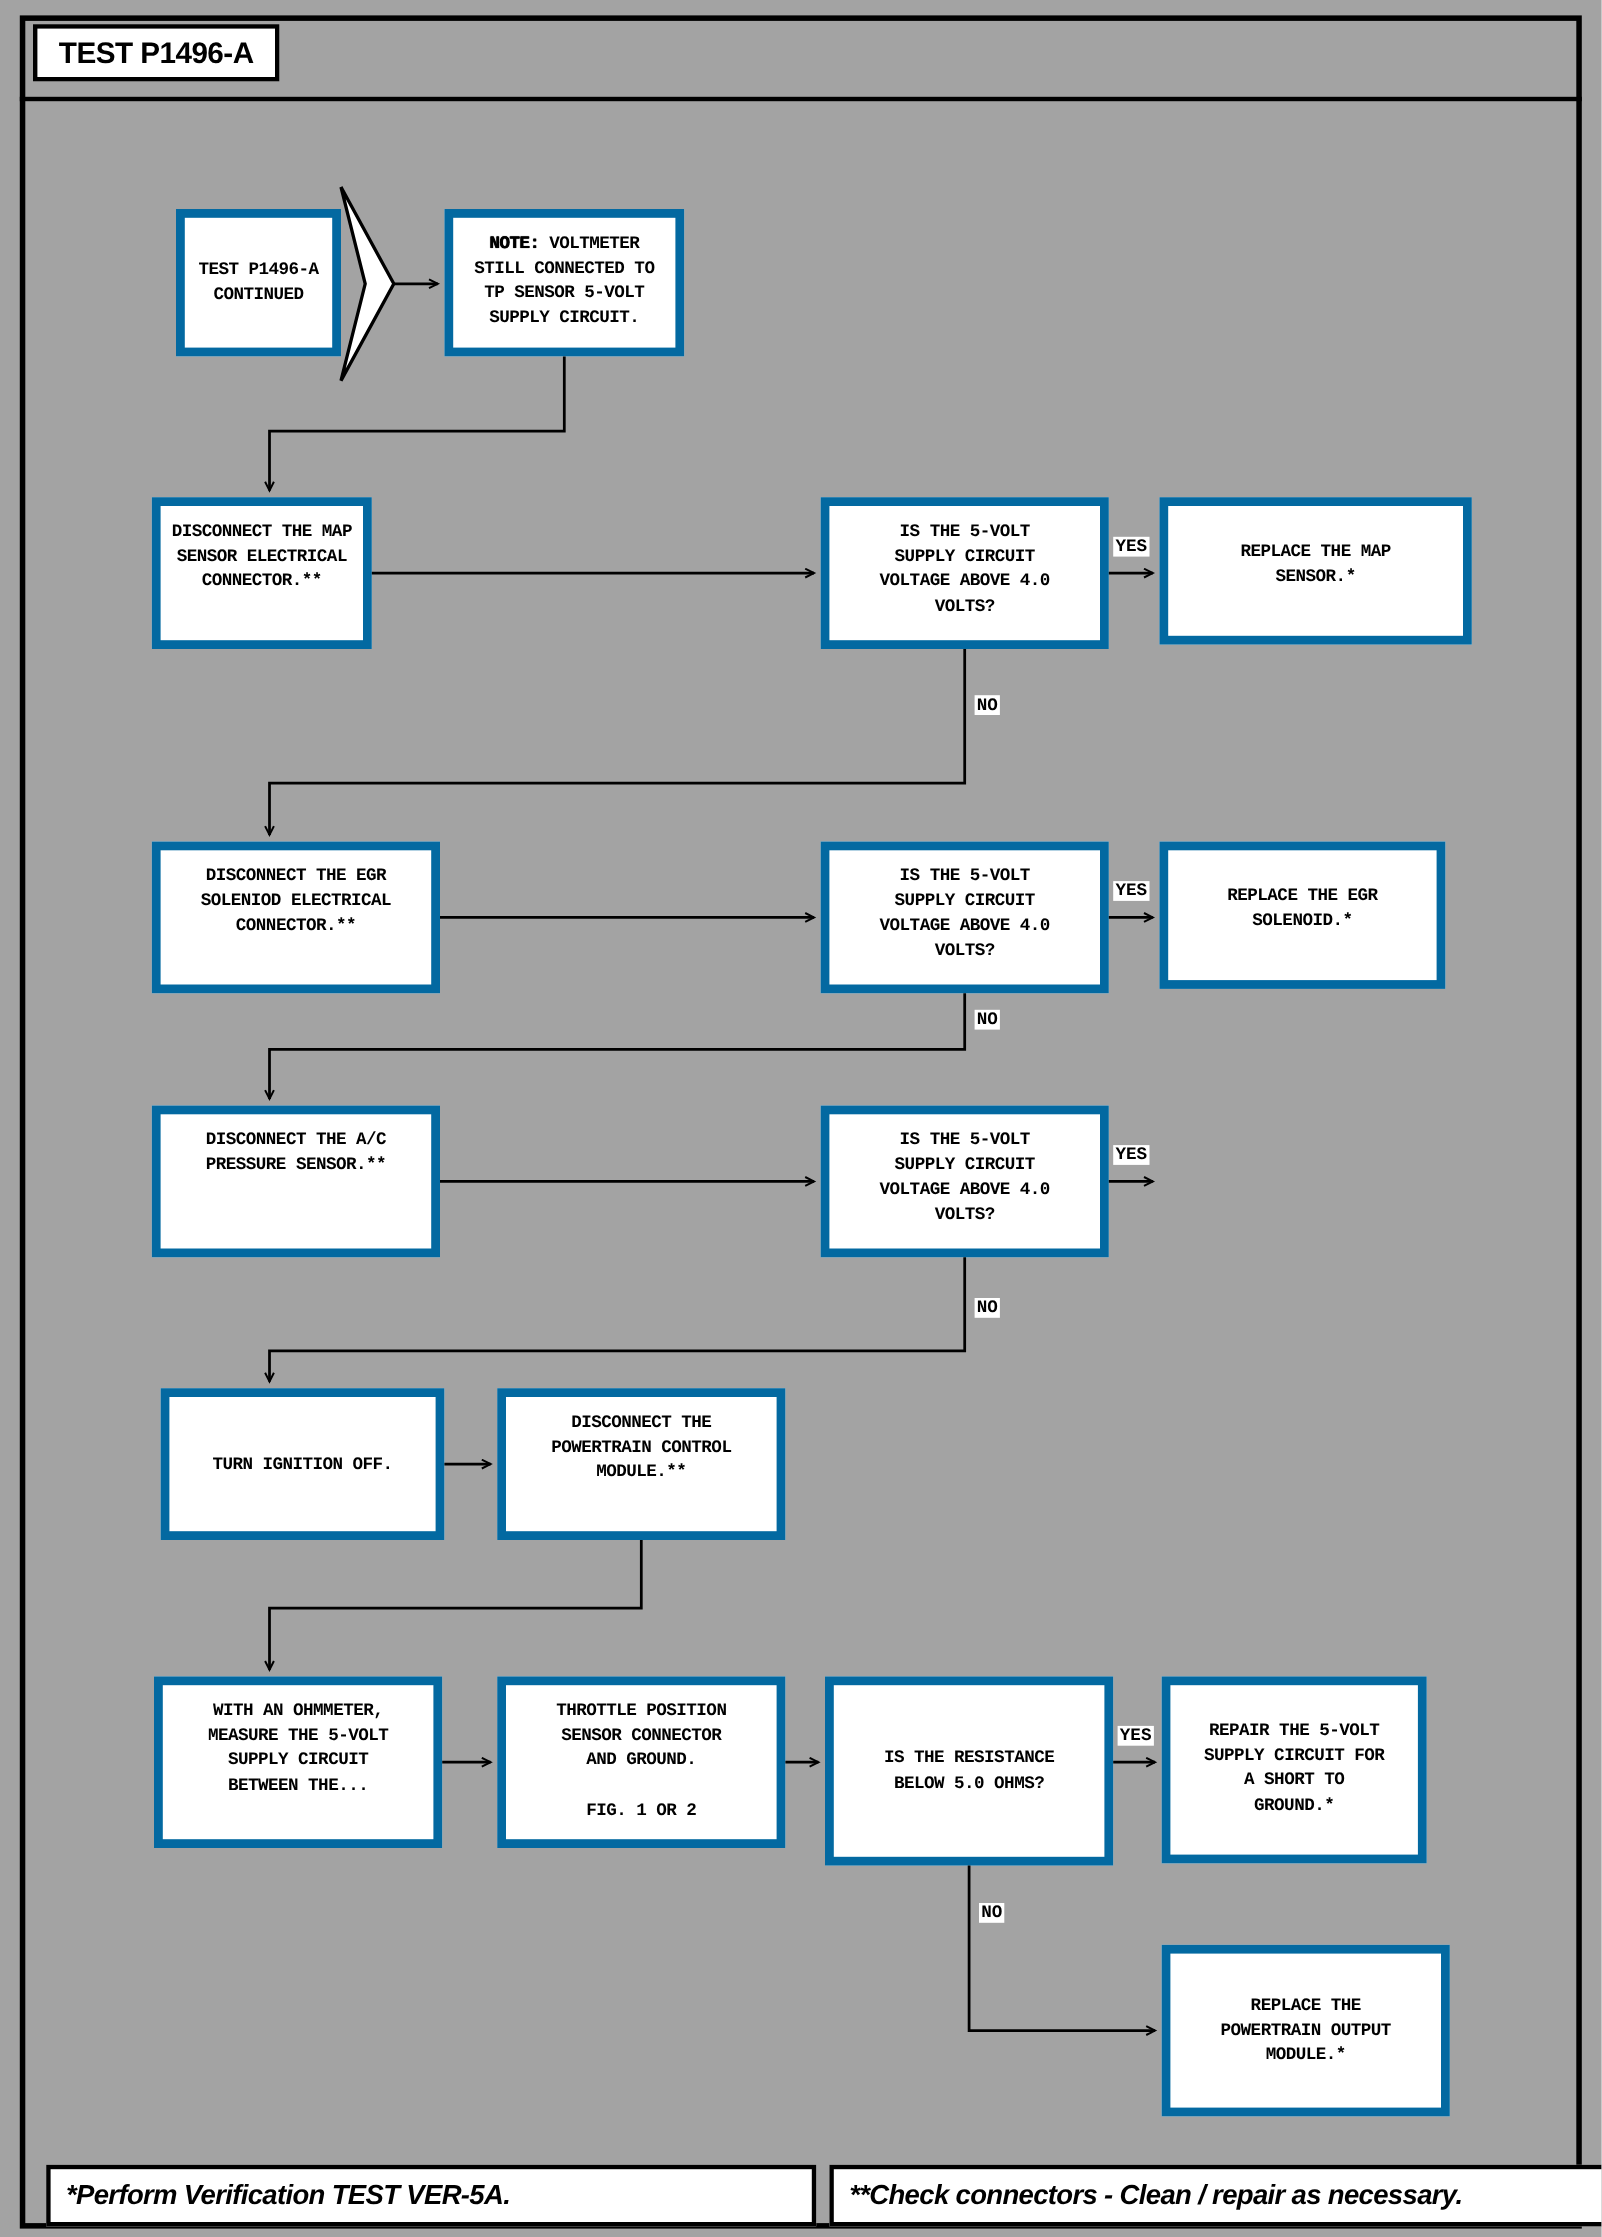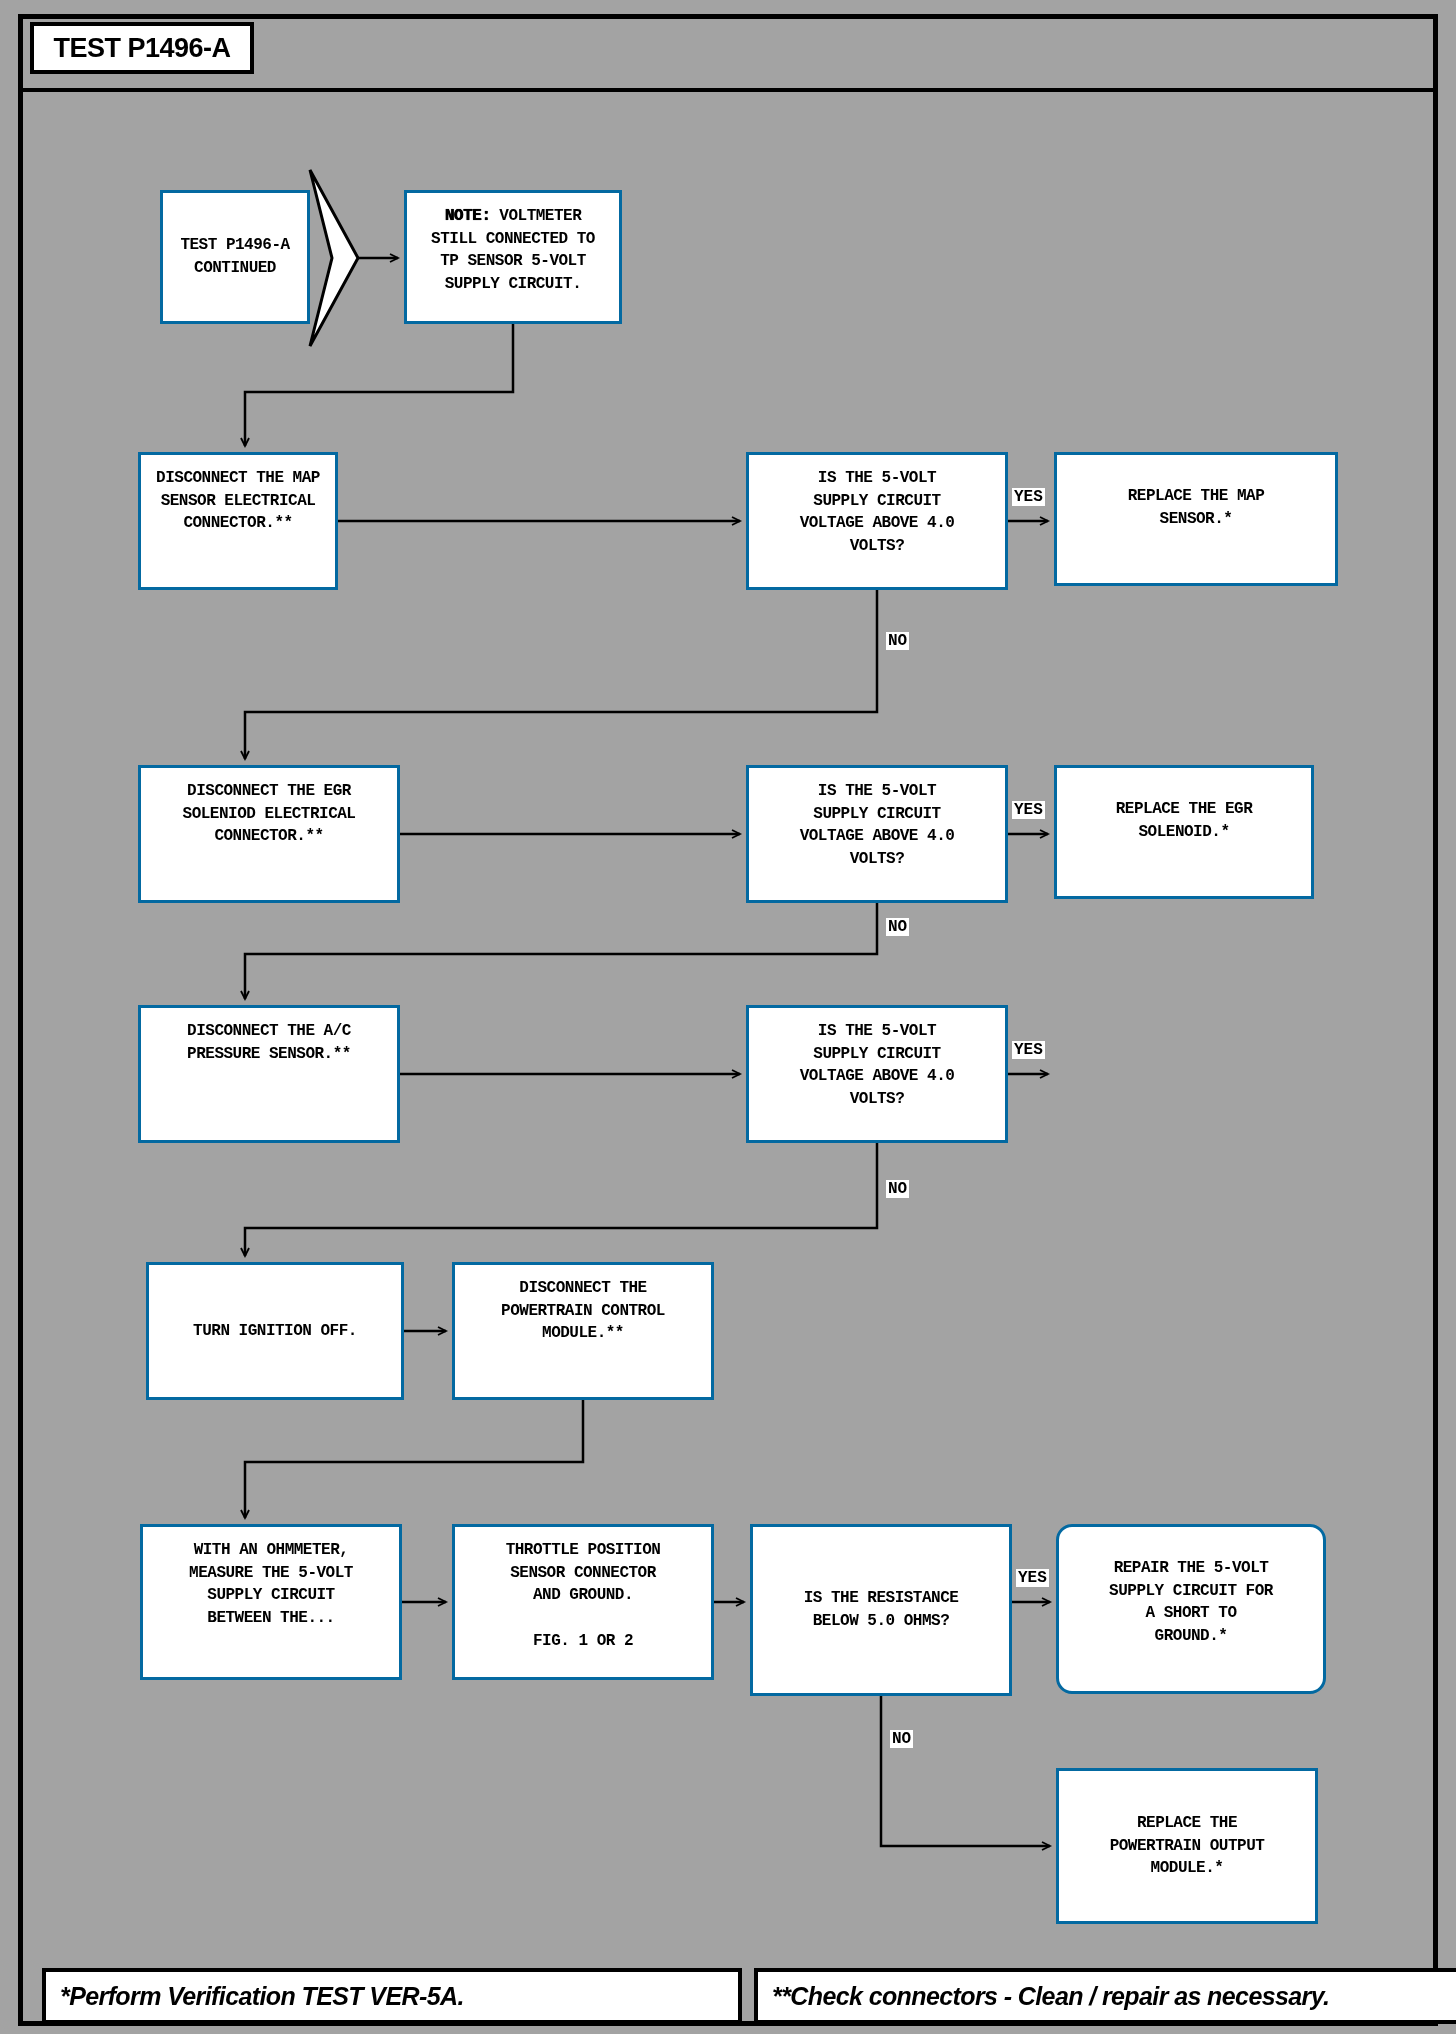--- a/index.html
+++ b/index.html
@@ -26,21 +26,21 @@
   #page-title{
     position:absolute;left:272px;top:22px;height:52px;right:40px;
     display:flex;align-items:center;
     font-weight:700;font-size:26px;letter-spacing:-0.6px;white-space:nowrap;
   }
   #header-rule{
     position:absolute;left:18px;top:88px;width:1420px;height:4px;background:#000;
   }
   
   .node{
-    position:absolute;border:3px solid #0369a1;box-sizing:border-box;background:#fff;
+    position:absolute;border:8px solid #0369a1;box-sizing:border-box;background:#fff;
     font-family:"Liberation Mono", monospace;font-weight:700;font-size:16px;
     line-height:1.42;letter-spacing:-0.5px;text-align:center;color:#000;
     display:flex;justify-content:center;z-index:1;
   }
   .node span{white-space:pre-line;}
   .pt {align-items:flex-start;padding-top:12px;}
   .ptm{align-items:flex-start;padding-top:30px;}
   .vc {align-items:center;}
   .lbl{
     position:absolute;z-index:3;background:#fff;padding:0 2px;
@@ -145,21 +145,21 @@
     <span>THROTTLE POSITION
 SENSOR CONNECTOR
 AND GROUND.
 
 FIG. 1 OR 2</span>
   </div>
   <div class="node vc" style="left:750px;top:1524px;width:262px;height:172px;">
     <span>IS THE RESISTANCE
 BELOW 5.0 OHMS?</span>
   </div>
-  <div class="node ptm" style="left:1056px;top:1524px;width:270px;height:170px;border-radius:16px;">
+  <div class="node ptm" style="left:1056px;top:1524px;width:241px;height:170px;">
     <span>REPAIR THE 5-VOLT
 SUPPLY CIRCUIT FOR
 A SHORT TO
 GROUND.*</span>
   </div>
 
   <div class="node vc" style="left:1056px;top:1768px;width:262px;height:156px;">
     <span>REPLACE THE
 POWERTRAIN OUTPUT
 MODULE.*</span>

